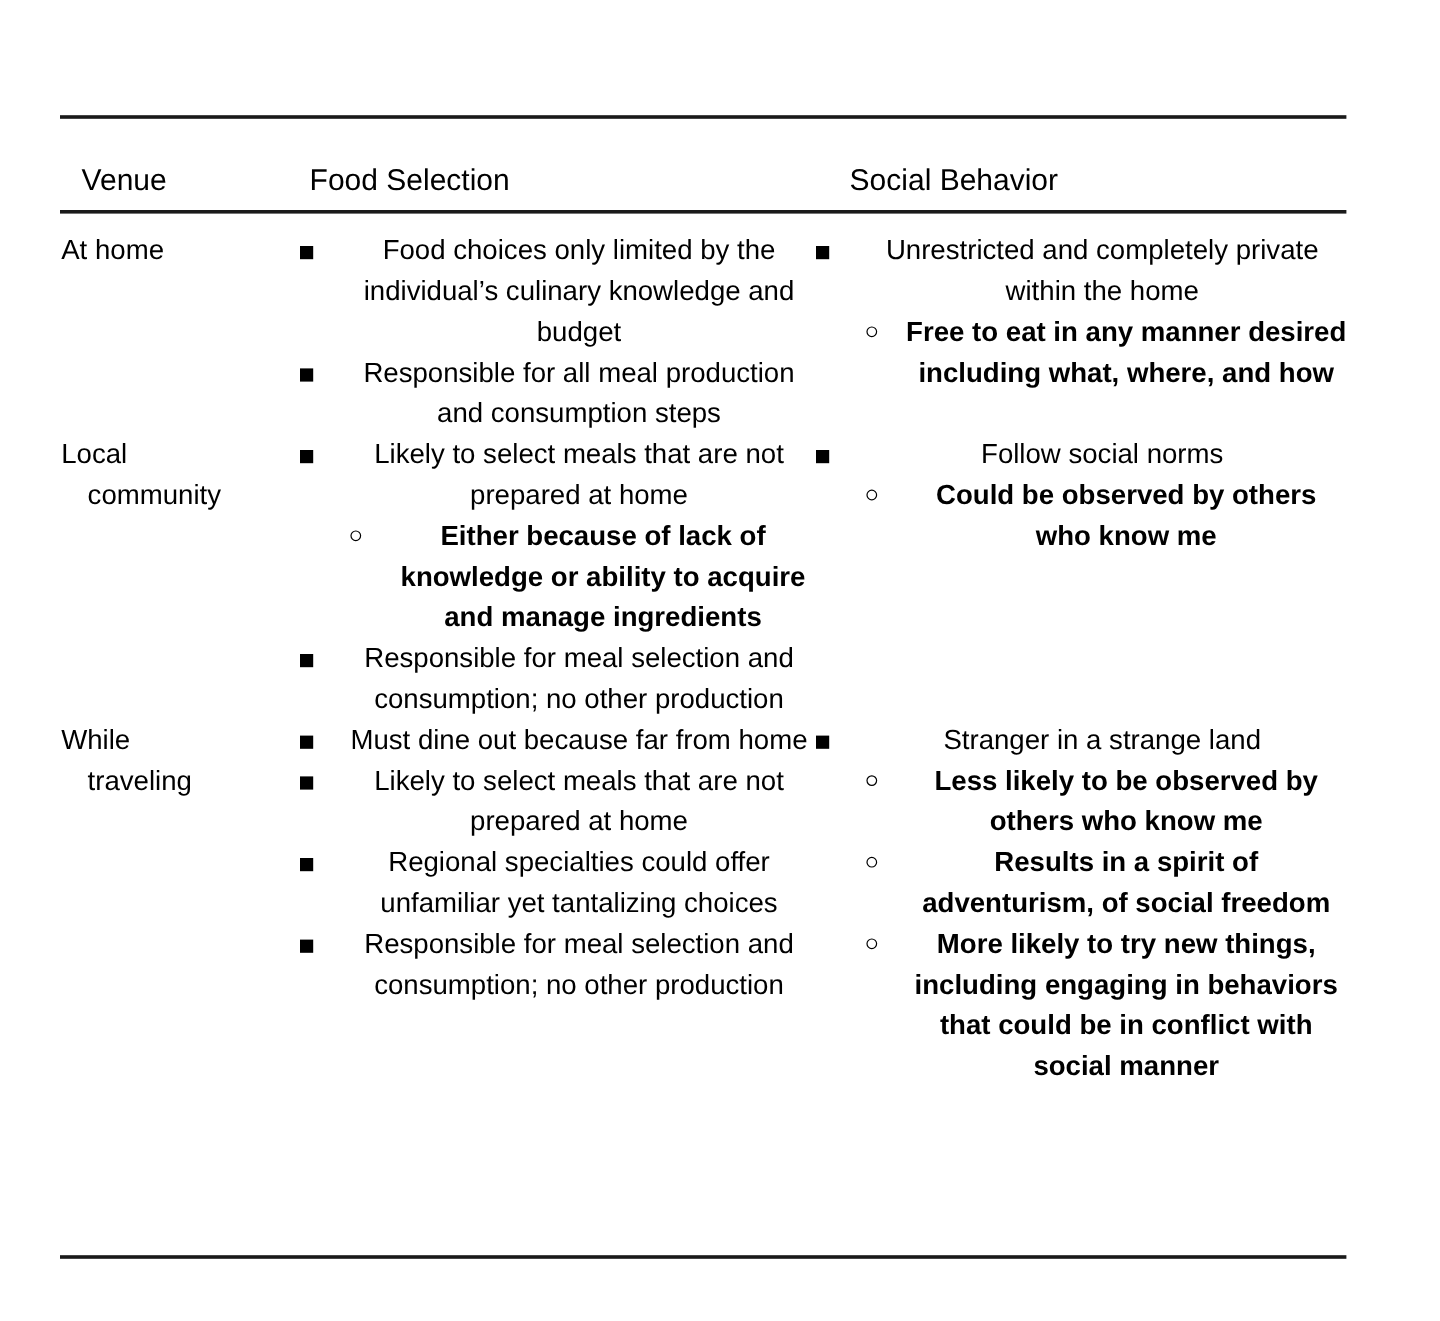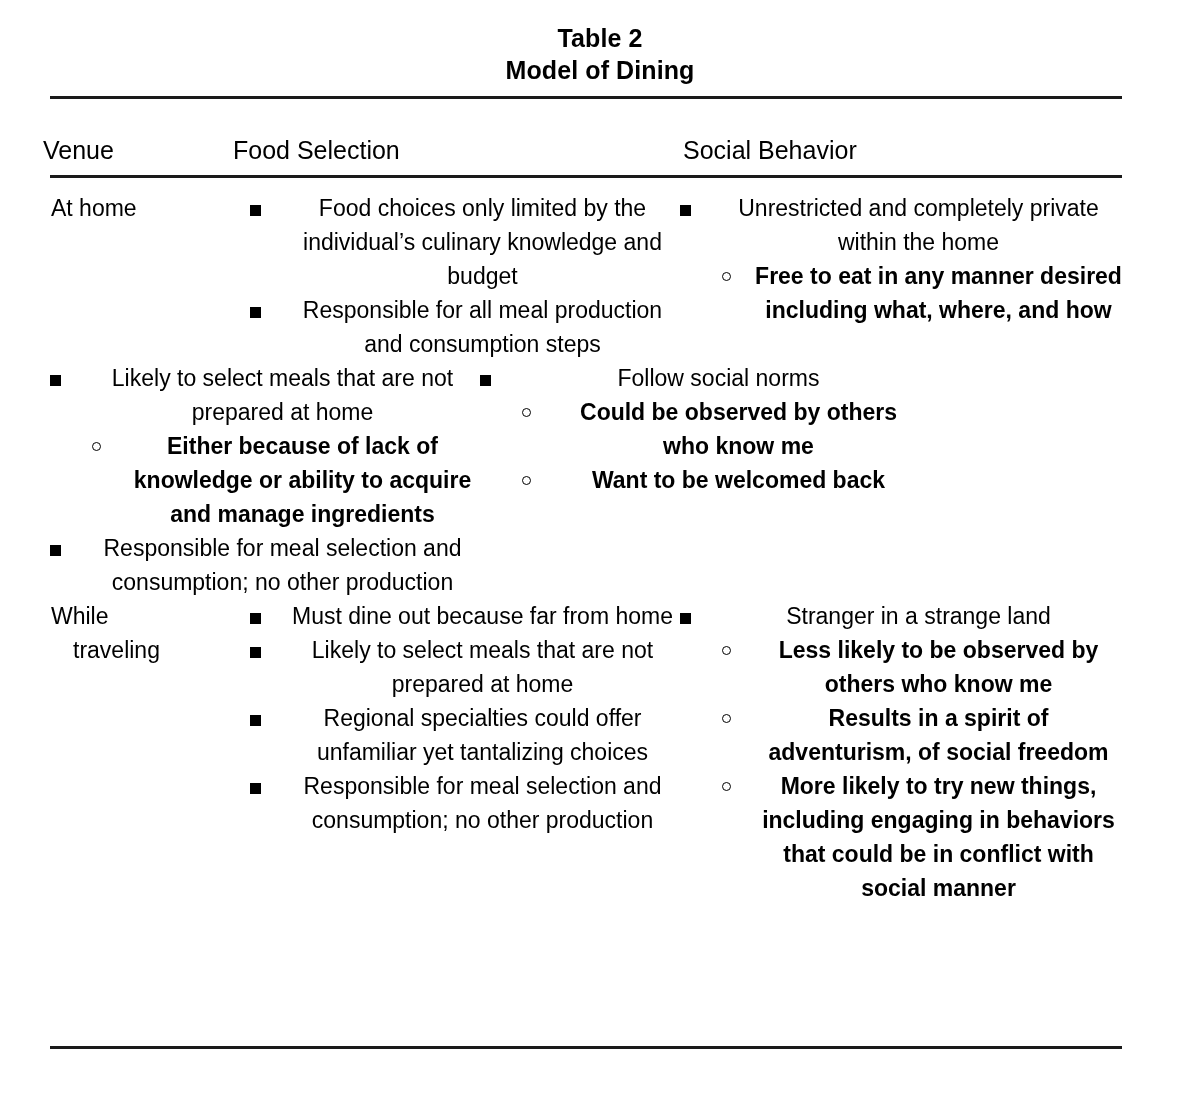--- a/index.html
+++ b/index.html
@@ -41,21 +41,21 @@
     background: #1a1a1a;
   }
   .rule-top    { top: 96px;   height: 3px; }
   .rule-header { top: 175px;  height: 3px; }
   .rule-bottom { top: 1046px; height: 3px; }
 
   
   .header-row {
     position: absolute;
     top: 133px;
-    left: 43px;
+    left: 68px;
     width: 1072px;
     height: 38px;
     font-size: 25px;
     line-height: 34px;
   }
   .th-venue {
     position: absolute;
     left: 0px;
     top: 0px;
   }
@@ -157,24 +157,20 @@
   
   li.b1 > ul.lv2 {
     margin-left: -35px;
   }
 </style>
 </head>
 <body>
 
 <div class="page">
 
-  <div class="title-block">
-    <span class="title-line">Table 2</span>
-    <span class="title-line">Model of Dining</span>
-  </div>
 
   <div class="rule rule-top"></div>
 
   <div class="header-row">
     <div class="th-venue">Venue</div>
     <div class="th-food">Food Selection</div>
     <div class="th-social">Social Behavior</div>
   </div>
 
   <div class="rule rule-header"></div>
@@ -205,20 +201,24 @@
                 <li class="b2">
                   <span class="bullet-ci"></span>
                   <span class="li-text">Free to eat in any manner desired including what, where, and how</span>
                 </li>
               </ul>
             </li>
           </ul>
         </div>
       </div>
       <div class="row">
+        <div class="cell-venue">
+          <span class="venue-text">Local
+community</span>
+        </div>
         <div class="cell-food">
           <ul class="lv1">
             <li class="b1">
               <span class="bullet-sq"></span>
               <span class="li-text">Likely to select meals that are not prepared at home</span>
               <ul class="lv2">
                 <li class="b2">
                   <span class="bullet-ci"></span>
                   <span class="li-text">Either because of lack of knowledge or ability to acquire and manage ingredients</span>
                 </li>
@@ -232,24 +232,20 @@
         </div>
         <div class="cell-social">
           <ul class="lv1">
             <li class="b1">
               <span class="bullet-sq"></span>
               <span class="li-text">Follow social norms</span>
               <ul class="lv2">
                 <li class="b2">
                   <span class="bullet-ci"></span>
                   <span class="li-text">Could be observed by others who know me</span>
-                </li>
-                <li class="b2">
-                  <span class="bullet-ci"></span>
-                  <span class="li-text">Want to be welcomed back</span>
                 </li>
               </ul>
             </li>
           </ul>
         </div>
       </div>
       <div class="row">
         <div class="cell-venue">
           <span class="venue-text">While
 traveling</span>

